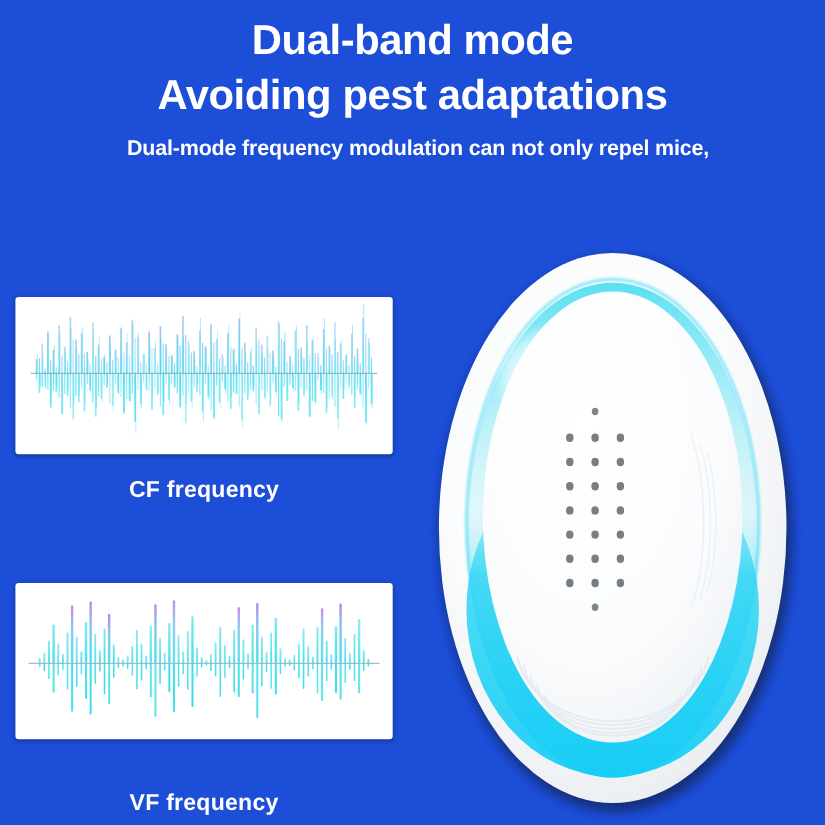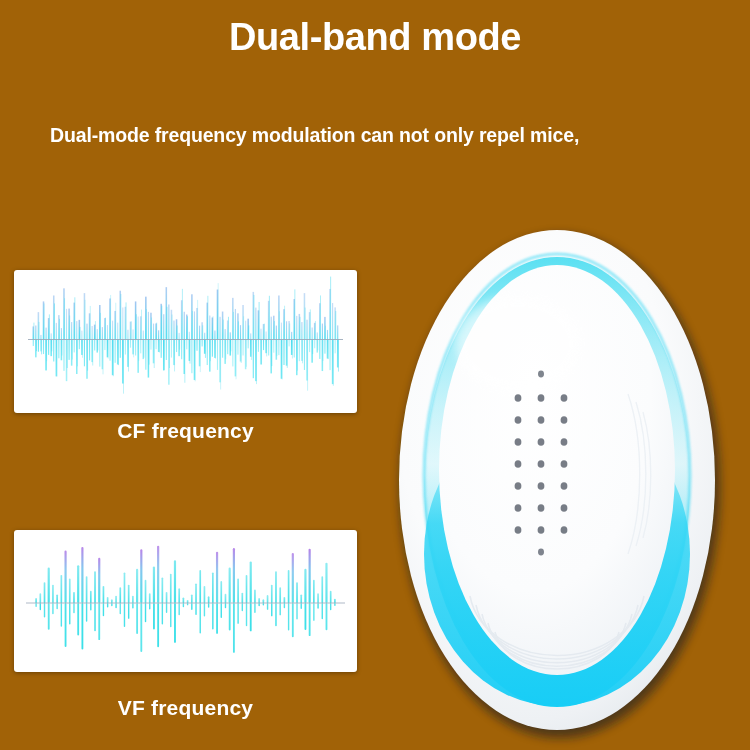--- a/index.html
+++ b/index.html
@@ -17,57 +17,58 @@
     position:absolute;left:0;right:0;top:12px;
     text-align:center;color:#ffffff;
     font-size:38px;font-weight:bold;line-height:50px;
     letter-spacing:-0.4px;
   }
   .headline .l2{display:block;}
 
   .bodytext{
     position:absolute;left:50px;top:120px;width:660px;
     color:#ffffff;font-size:19.5px;font-weight:bold;
-    line-height:31px;letter-spacing:-0.15px;text-align:left;
+    line-height:31px;letter-spacing:-0.15px;text-align:center;
   }
   .bodytext span{display:block;}
 
   
   .panel{
     position:absolute;left:14px;width:343px;
     background:#ffffff;border-radius:3px;
     box-shadow:0 1px 4px rgba(0,0,0,.35);
     overflow:hidden;
   }
   #panel-cf{top:270px;height:143px;}
   #panel-vf{top:530px;height:142px;}
   .panel svg{display:block;width:100%;height:100%;}
 
   .caption{
     position:absolute;left:14px;width:343px;
     text-align:center;color:#ffffff;
     font-size:21px;font-weight:bold;letter-spacing:0.2px;
   }
-  #caption-cf{top:419px;}
-  #caption-vf{top:696px;}
+  #caption-cf{top:434px;}
+  #caption-vf{top:718px;}
 
   
   #device{
     position:absolute;left:390px;top:224px;
     width:334px;height:512px;
   }
   #device svg{display:block;width:100%;height:100%;overflow:visible;}
 </style>
 </head>
 <body>
 
-<div id="page" style="background: #a16207;">
+<div id="page" style="background: #1d4ed8;">
 
   <div class="headline" style="color: rgb(255, 255, 255);">
     <span class="l1">Dual-band mode</span>
+    <span class="l2">Avoiding pest adaptations</span>
   </div>
 
   <div class="bodytext" style="color: rgb(255, 255, 255);">
     <span>Dual-mode frequency modulation can not only repel mice,</span>
   </div>
 
   <div class="panel" id="panel-cf">
     <svg id="svg-cf" viewBox="0 0 343 143" preserveAspectRatio="none">
         <defs>
           <linearGradient id="cfUp" x1="0" y1="0" x2="0" y2="1">

